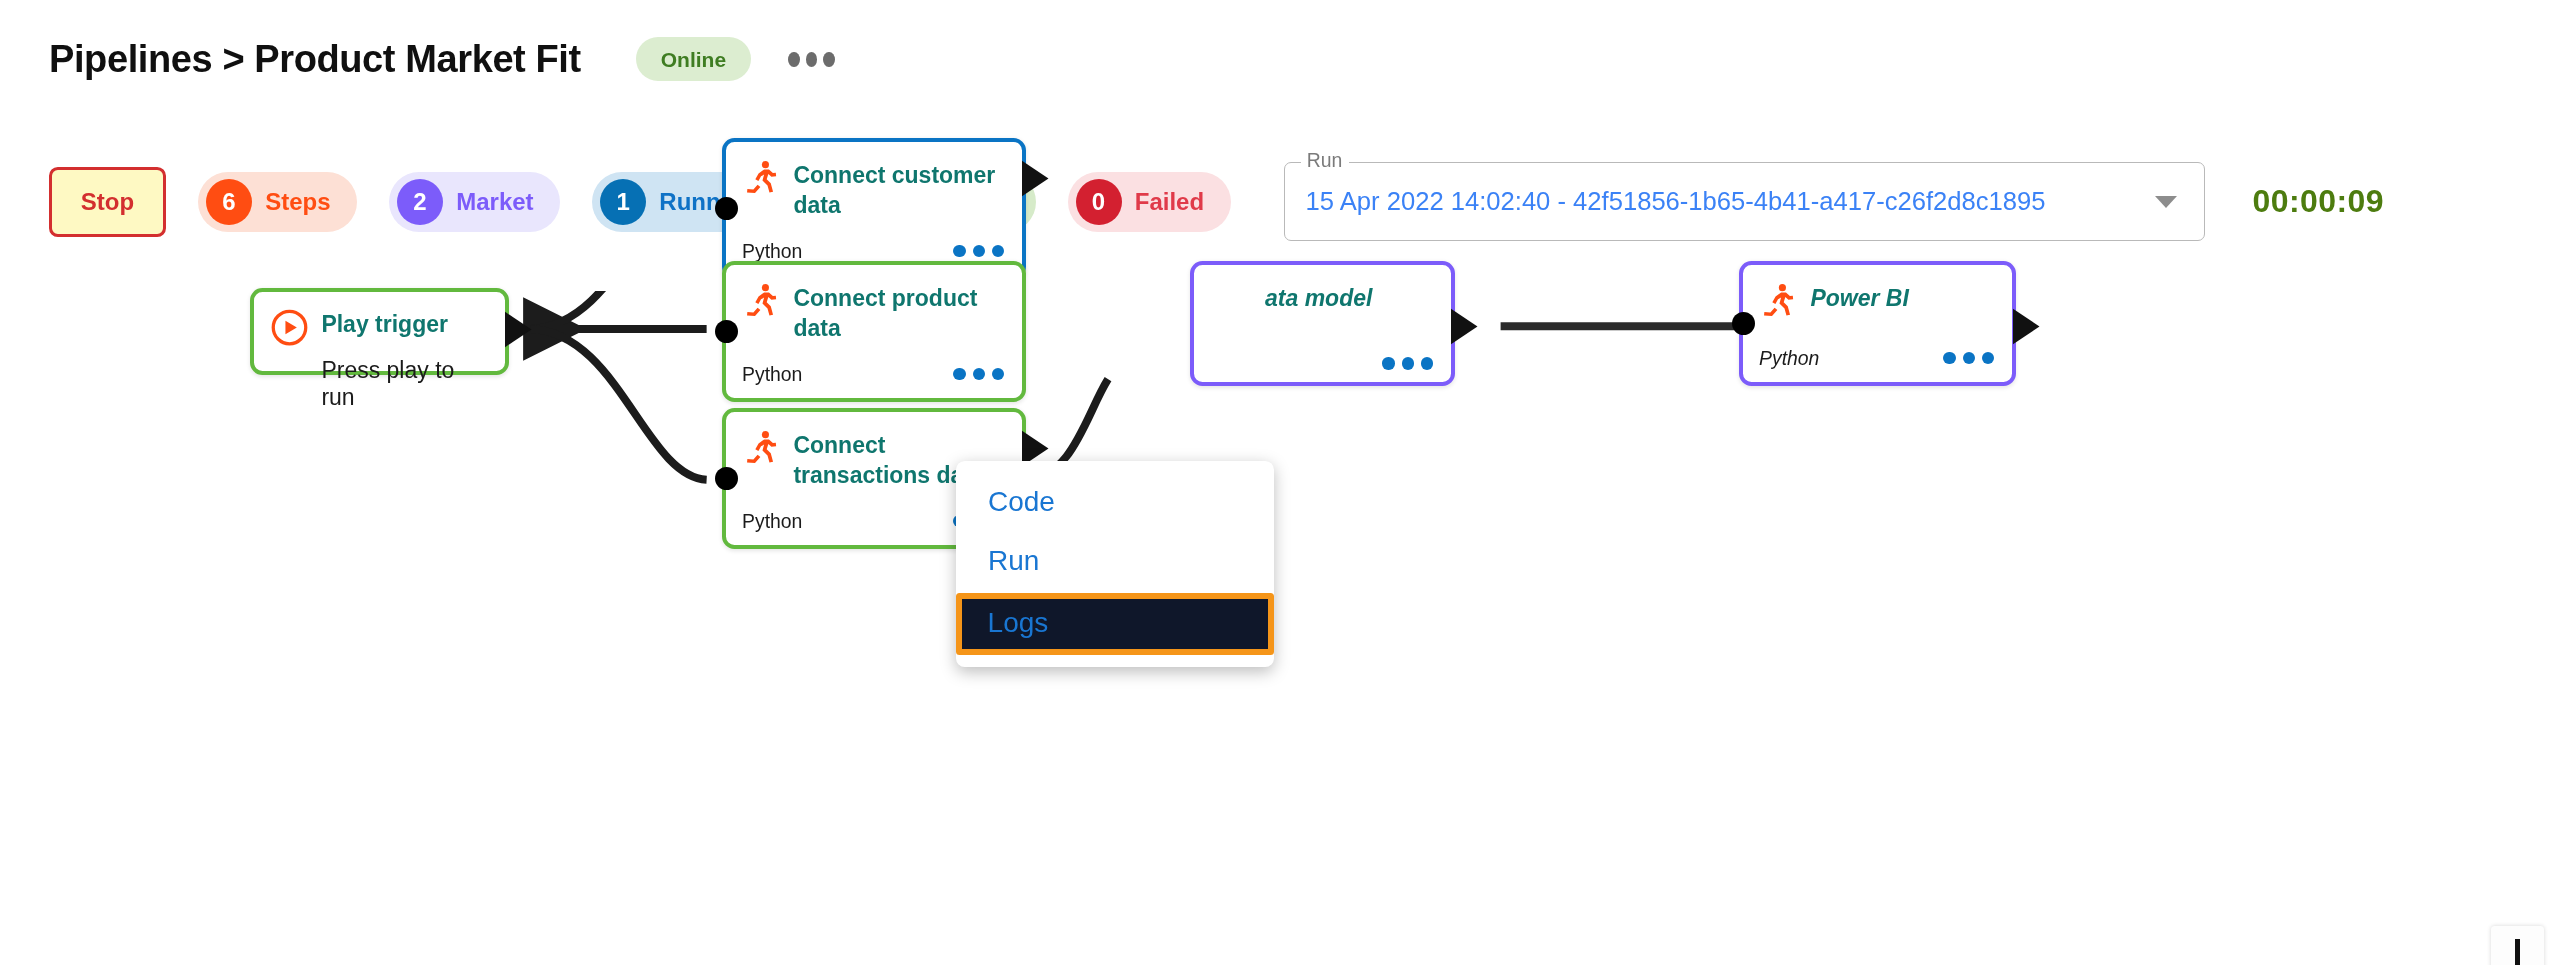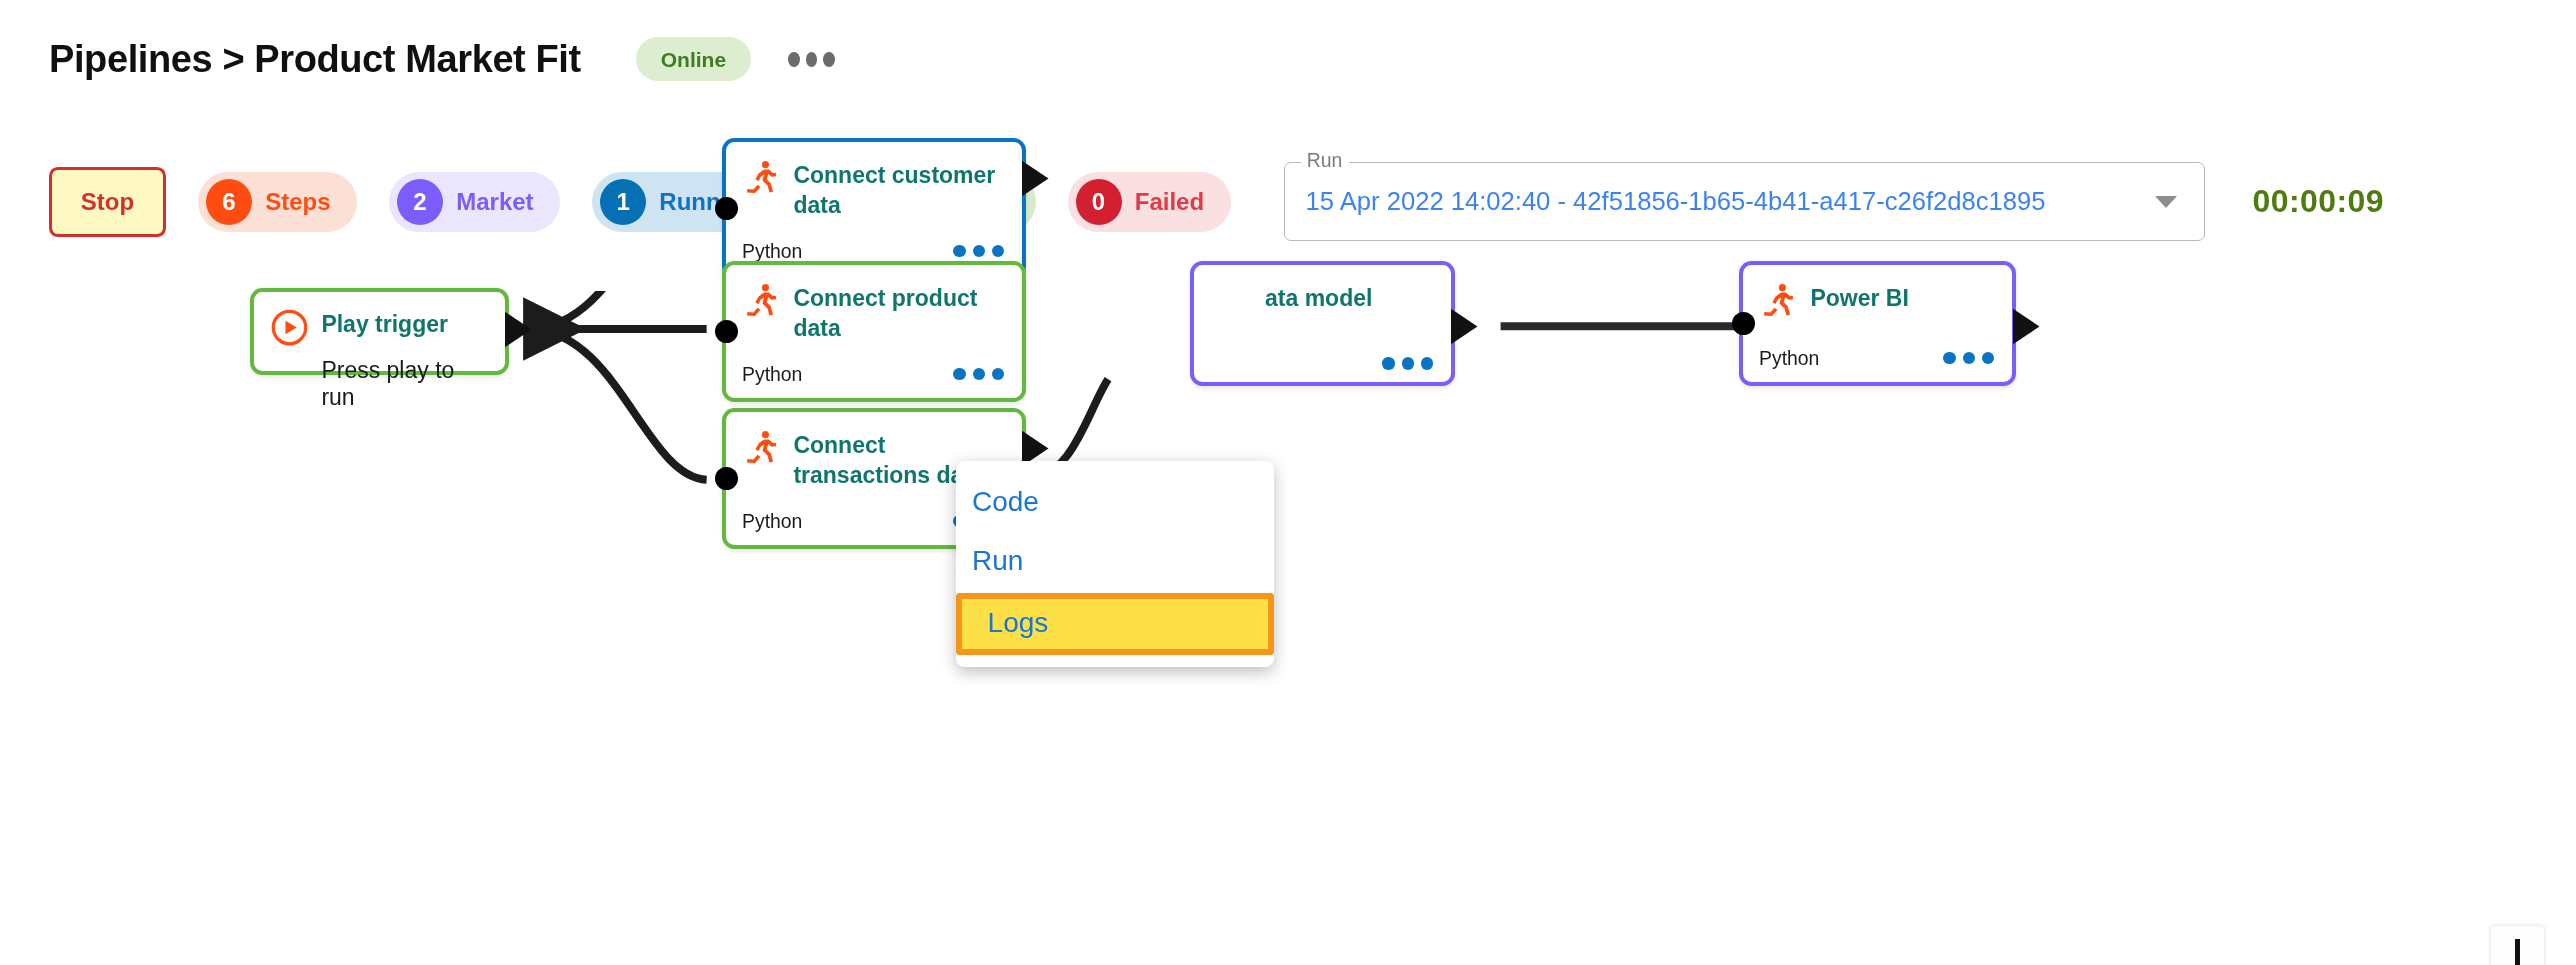--- a/index.html
+++ b/index.html
@@ -107,21 +107,21 @@
   .canvas { position: absolute; left: 0; top: 291px; width: 2576px; height: 674px; }
   .canvas svg.edges { position: absolute; left: 0; top: 0; width: 2576px; height: 674px; }
 
   .node {
     position: absolute; background: #fff; border-radius: 12.4px;
     border: 4.4px solid #888; box-sizing: border-box;
     box-shadow: 0 1.8px 4.4px rgba(0,0,0,0.10);
   }
   .node.border-blue   { border-color: #0a74c4; }
   .node.border-green  { border-color: #62b93e; }
-  .node.border-purple { border-color: #7c5cfa; }
+  .node.border-purple { border-color: #7c5cfa; font-style: italic; }
 
   .node .node-head { display: flex; align-items: flex-start; padding: 16px 14px 0 16px; }
   .node .node-title {
     font-size: 23px; font-weight: bold; color: #0f766e;
     line-height: 1.32; margin-left: 12.4px; padding-top: 1.8px;
   }
   .node .node-sub { font-size: 23px; color: #1b1b1b; margin-left: 12.4px; padding-top: 5.3px; font-weight: normal; margin-top: 12px;}
   .node .node-foot {
     position: absolute; left: 0; right: 0; bottom: 12.4px;
     display: flex; align-items: center; justify-content: space-between;
@@ -140,26 +140,26 @@
   }
 
   
   .ctx-menu {
     position: absolute; left: 956px; top: 463px;
     width: 318px; background: #fff;
     border-radius: 8.8px; box-shadow: 0 4.4px 16px rgba(0,0,0,0.26);
     padding: 12.4px 0 10.6px 0; z-index: 40;
   }
   .ctx-item {
-    font-size: 28px; color: #1976d2; padding: 14px 0 14px 16px;
+    font-size: 28px; color: #1976d2; padding: 14px 0 14px 32px;
     cursor: pointer; line-height: 1.1;
   }
   .ctx-item.highlight {
     border: 6.2px solid #f59519; border-radius: 3.5px;
-    background: #fde047; padding: 9.7px 0 9.7px 25.6px;
+    background: #0f172a; padding: 9.7px 0 9.7px 25.6px;
     margin: 1.8px 0;
   }
 
   
   .mini-ctrl {
     position: absolute; right: 32px; bottom: -12.4px;
     width: 53px; height: 51px; background: #fdfdfd;
     border-radius: 3.5px; box-shadow: 0 0.9px 4.4px rgba(0,0,0,0.16);
     display: flex; align-items: center; justify-content: center;
   }

